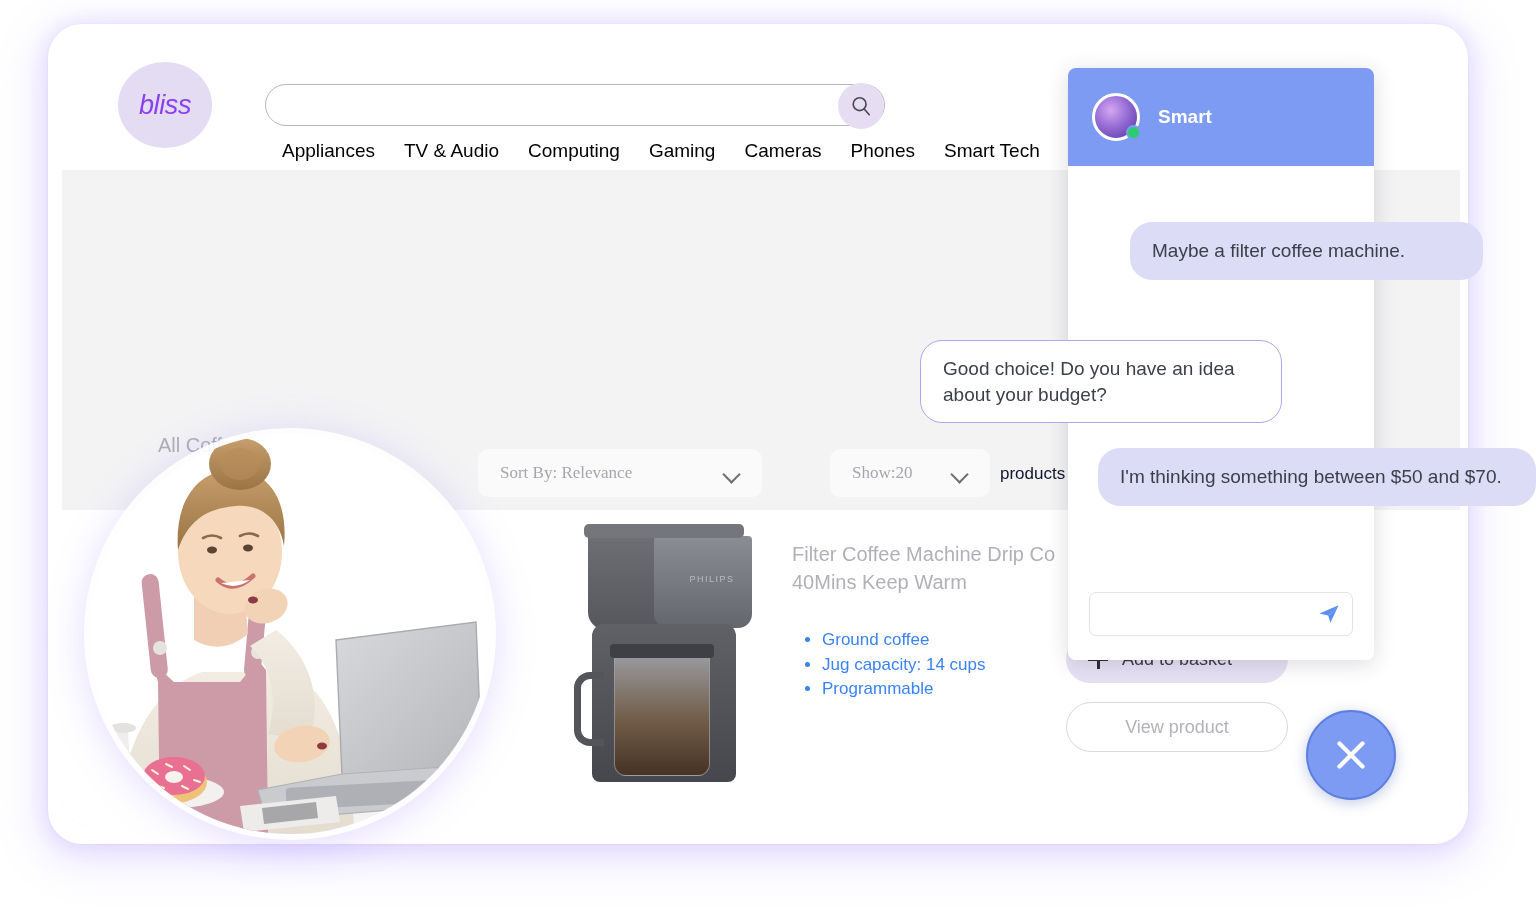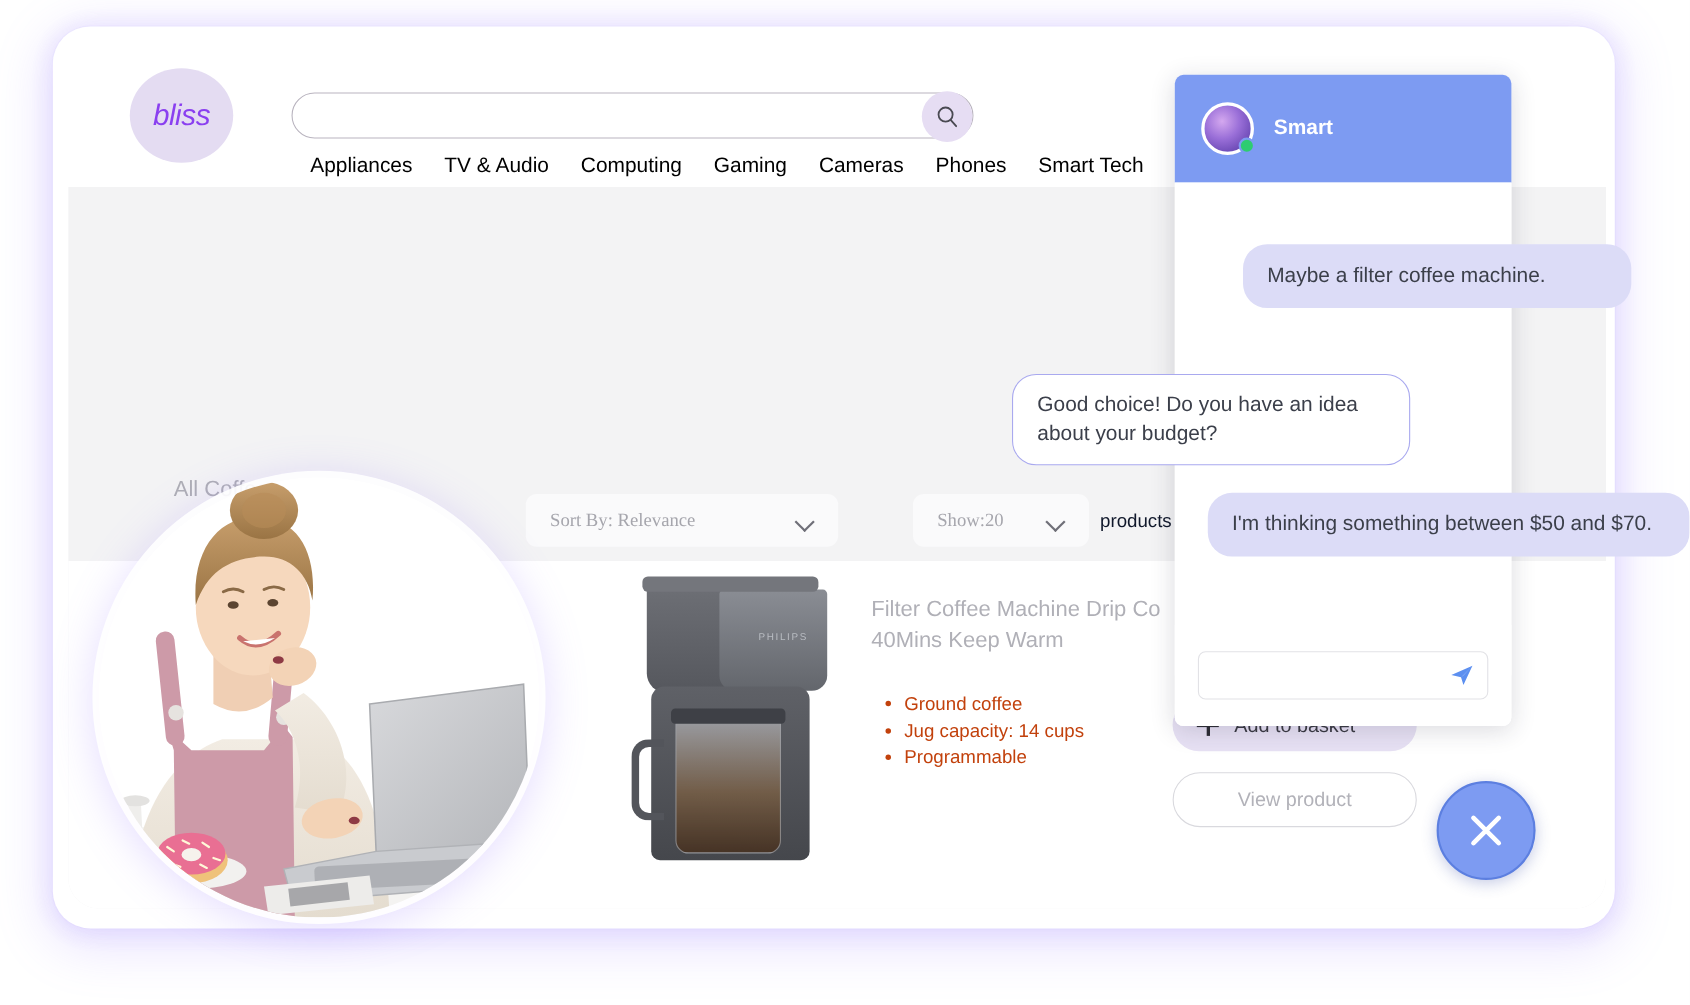--- a/index.html
+++ b/index.html
@@ -287,21 +287,21 @@
   }
   .prod-bullets {
     position: absolute;
     left: 742px; top: 118px;
     list-style: disc;
     padding-left: 18px;
   }
   .prod-bullets li {
     font-size: 17px;
     line-height: 1.45;
-    color: #c2410c;
+    color: #3b82f6;
   }
   .basket-btn {
     position: absolute;
     left: 1004px; top: 125px;
     width: 222px; height: 48px;
     background: #e7e1f4;
     border: none;
     border-radius: 24px;
     display: flex; align-items: center;
     cursor: pointer;

